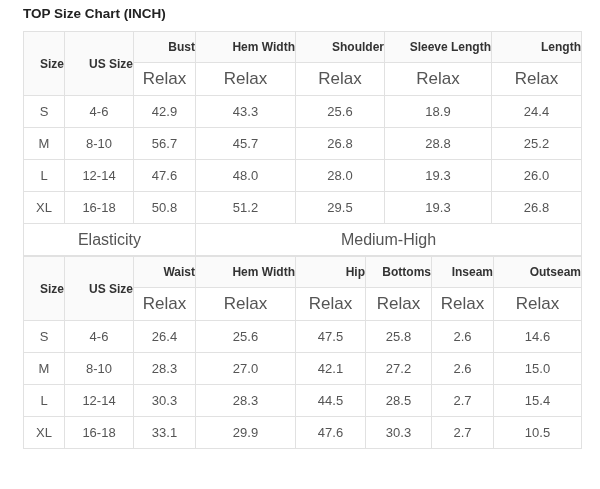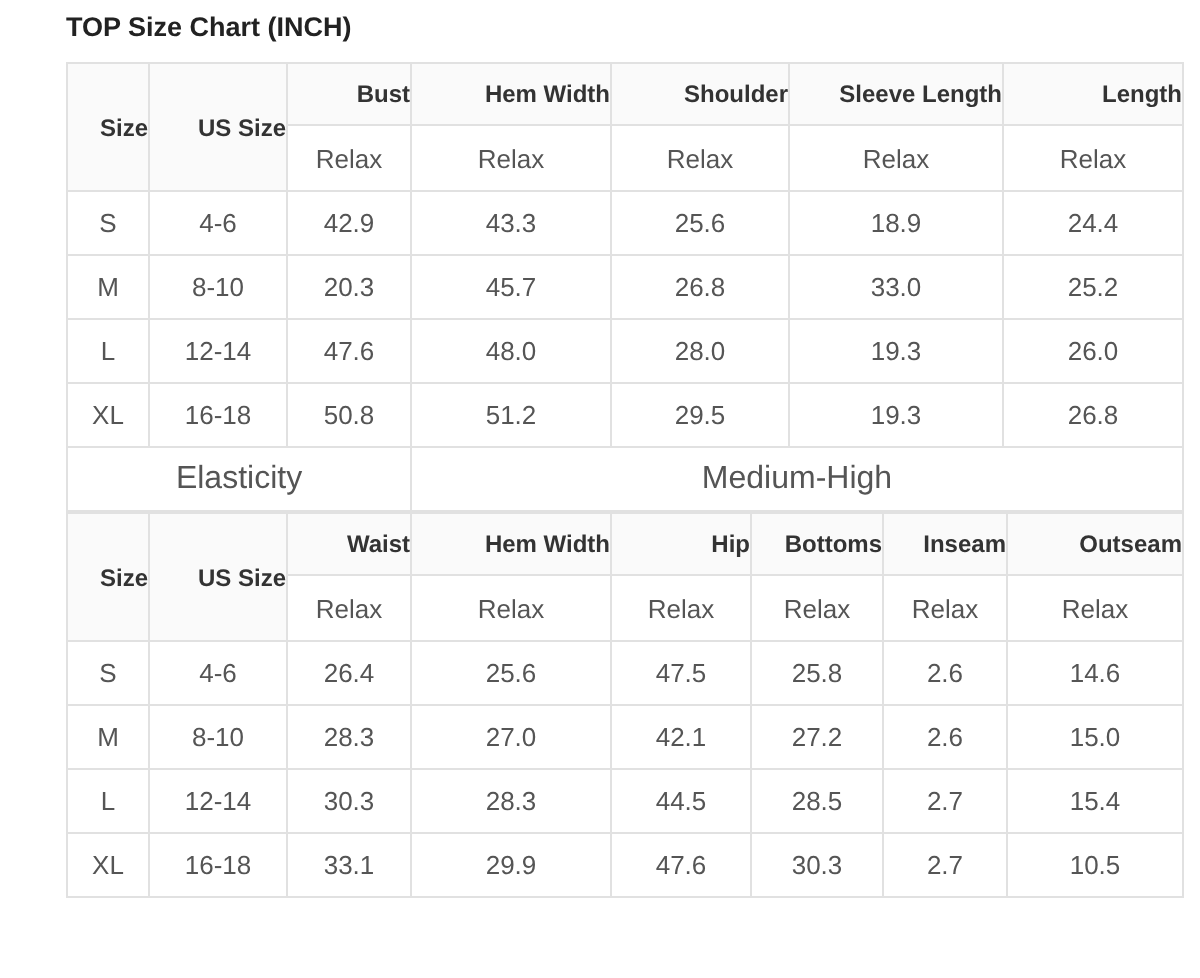--- a/index.html
+++ b/index.html
@@ -3,21 +3,21 @@
 <meta charset="utf-8">
 <style>
   * { box-sizing: border-box; }
   html, body {
     margin: 0; padding: 0;
     width: 600px; height: 489px;
     background: #ffffff;
     font-family: "Liberation Sans", sans-serif;
     overflow: hidden;
   }
-  .wrap { padding: 5px 21px 0 33px; }
+  .wrap { padding: 5px 21px 0 23px; }
 
   .chart-title {
     font-size: 13.5px;
     font-weight: bold;
     color: #222222;
     margin: 0 0 9px 0;
     line-height: 17px;
   }
   .chart-title.second { margin-top: 10px; }
 
@@ -39,21 +39,21 @@
     height: 31px;
     background: #fafafa;
     font-weight: bold;
     font-size: 12px;
     color: #333333;
     text-align: right;
   }
   tr.fit-row td {
     height: 33px;
     background: #ffffff;
-    font-size: 13px;
+    font-size: 17px;
     font-weight: normal;
     color: #555555;
   }
   th.corner-size {
     background: #fafafa;
     font-weight: bold;
     font-size: 12px;
     color: #333333;
   }
   th.corner-us {
@@ -117,24 +117,24 @@
         <td>4-6</td>
         <td>42.9</td>
         <td>43.3</td>
         <td>25.6</td>
         <td>18.9</td>
         <td>24.4</td>
       </tr>
       <tr>
         <td>M</td>
         <td>8-10</td>
-        <td>20.3</td>
+        <td>56.7</td>
         <td>45.7</td>
         <td>26.8</td>
-        <td>33.0</td>
+        <td>28.8</td>
         <td>25.2</td>
       </tr>
       <tr>
         <td>L</td>
         <td>12-14</td>
         <td>47.6</td>
         <td>48.0</td>
         <td>28.0</td>
         <td>19.3</td>
         <td>26.0</td>

